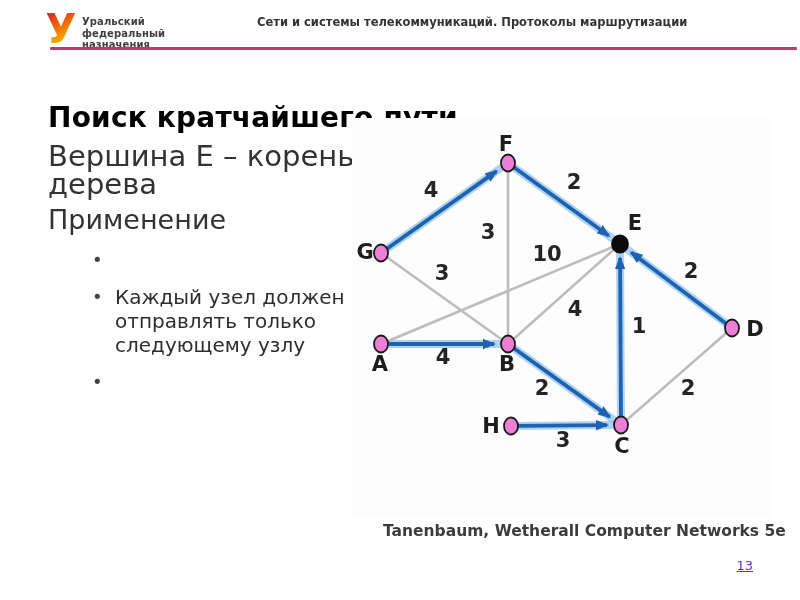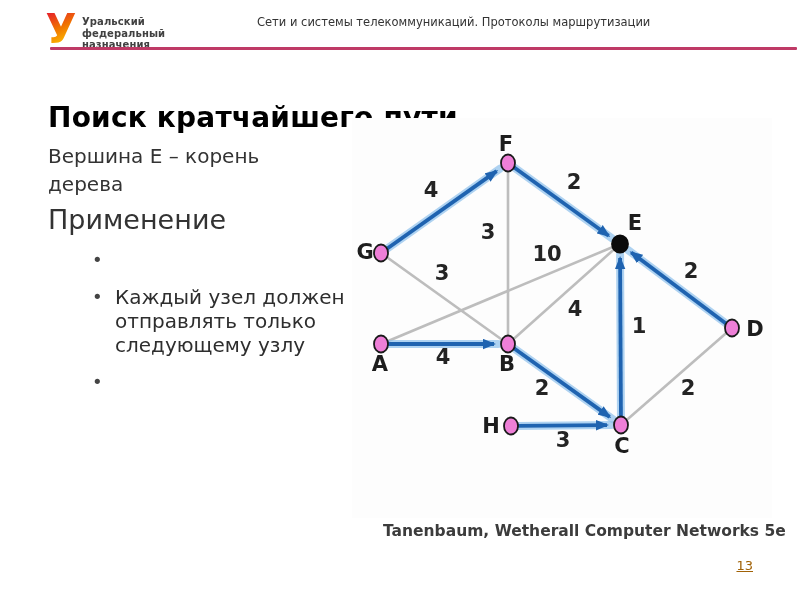--- a/index.html
+++ b/index.html
@@ -6,38 +6,38 @@
   body{
     width:800px;height:600px;position:relative;overflow:hidden;
     background:#ffffff;
     font-family:"DejaVu Sans","Liberation Sans",sans-serif;
   }
   
   .logo{position:absolute;left:44px;top:7px;display:flex;align-items:flex-start;}
   .logo-mark{width:34px;height:42px;}
   .logo-text{margin-left:4px;margin-top:9px;font-size:10px;font-weight:bold;
     color:#414141;line-height:11.5px;letter-spacing:.1px;}
-  .course-title{position:absolute;left:257px;top:15px;font-size:11.5px;color:#333;}
+  .course-title{position:absolute;left:257px;top:15px;font-size:11.5px;color:#333;font-weight:bold;}
   .header-rule{position:absolute;left:50px;top:47px;width:747px;height:3px;
     background:#bf3a66;border-radius:1px;}
   
   .slide-title{position:absolute;left:48px;top:82px;font-size:28px;font-weight:bold;
     color:#000;letter-spacing:.2px;}
   .text-col{position:absolute;left:48px;top:142px;width:320px;color:#333;}
-  .subtitle{font-size:20px;line-height:28px;white-space:pre-line;}
+  .subtitle{font-size:29px;line-height:28px;white-space:pre-line;}
   .section-label{font-size:27px;line-height:28px;margin-top:8px;}
   ul.bullets{list-style:none;margin:14px 0 0 0;padding:0;}
   ul.bullets li{display:flex;margin-bottom:13px;color:#2e2e2e;}
   .dot{width:23px;margin-left:44px;font-size:18px;line-height:24px;color:#444;flex:none;}
   .btxt{font-size:20px;line-height:24px;white-space:pre-line;width:252px;}
   
   .figure{position:absolute;left:352px;top:118px;width:420px;height:400px;background:#fdfdfd;}
   .figure svg{display:block;}
   .caption{position:absolute;left:383px;top:522px;font-size:15.5px;color:#3c3c3c;font-weight:bold;}
-  .page-number{position:absolute;right:47px;top:558px;font-size:13px;color:#a16207;text-decoration:underline;}
+  .page-number{position:absolute;right:47px;top:558px;font-size:13px;color:#6d28d9;text-decoration:underline;}
 </style>
 </head>
 <body>
 
 <div class="logo">
   <svg class="logo-mark" viewBox="0 0 34 42">
     <defs>
       <linearGradient id="lg" x1="0" y1="0" x2="0.3" y2="1">
         <stop offset="0" stop-color="#e2003c"></stop>
         <stop offset="0.55" stop-color="#f07300"></stop>

